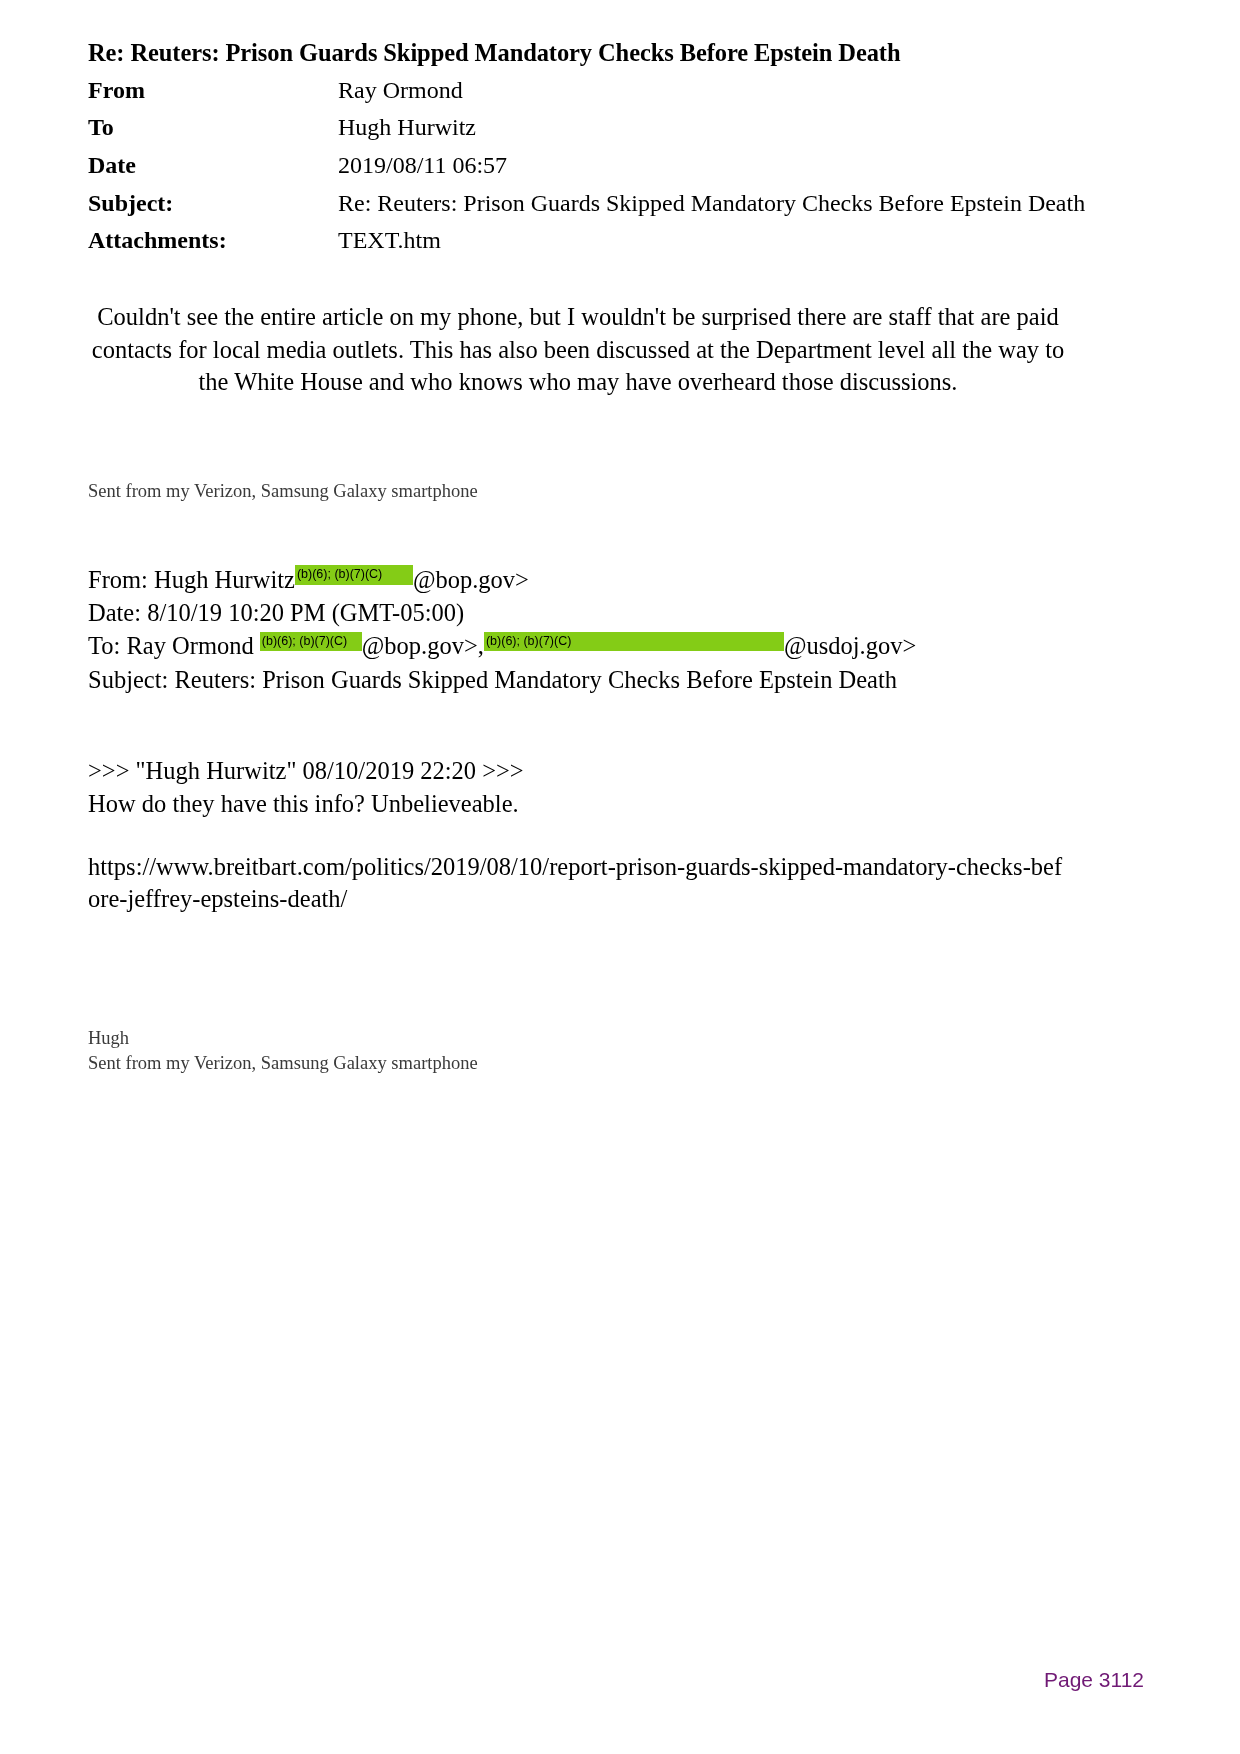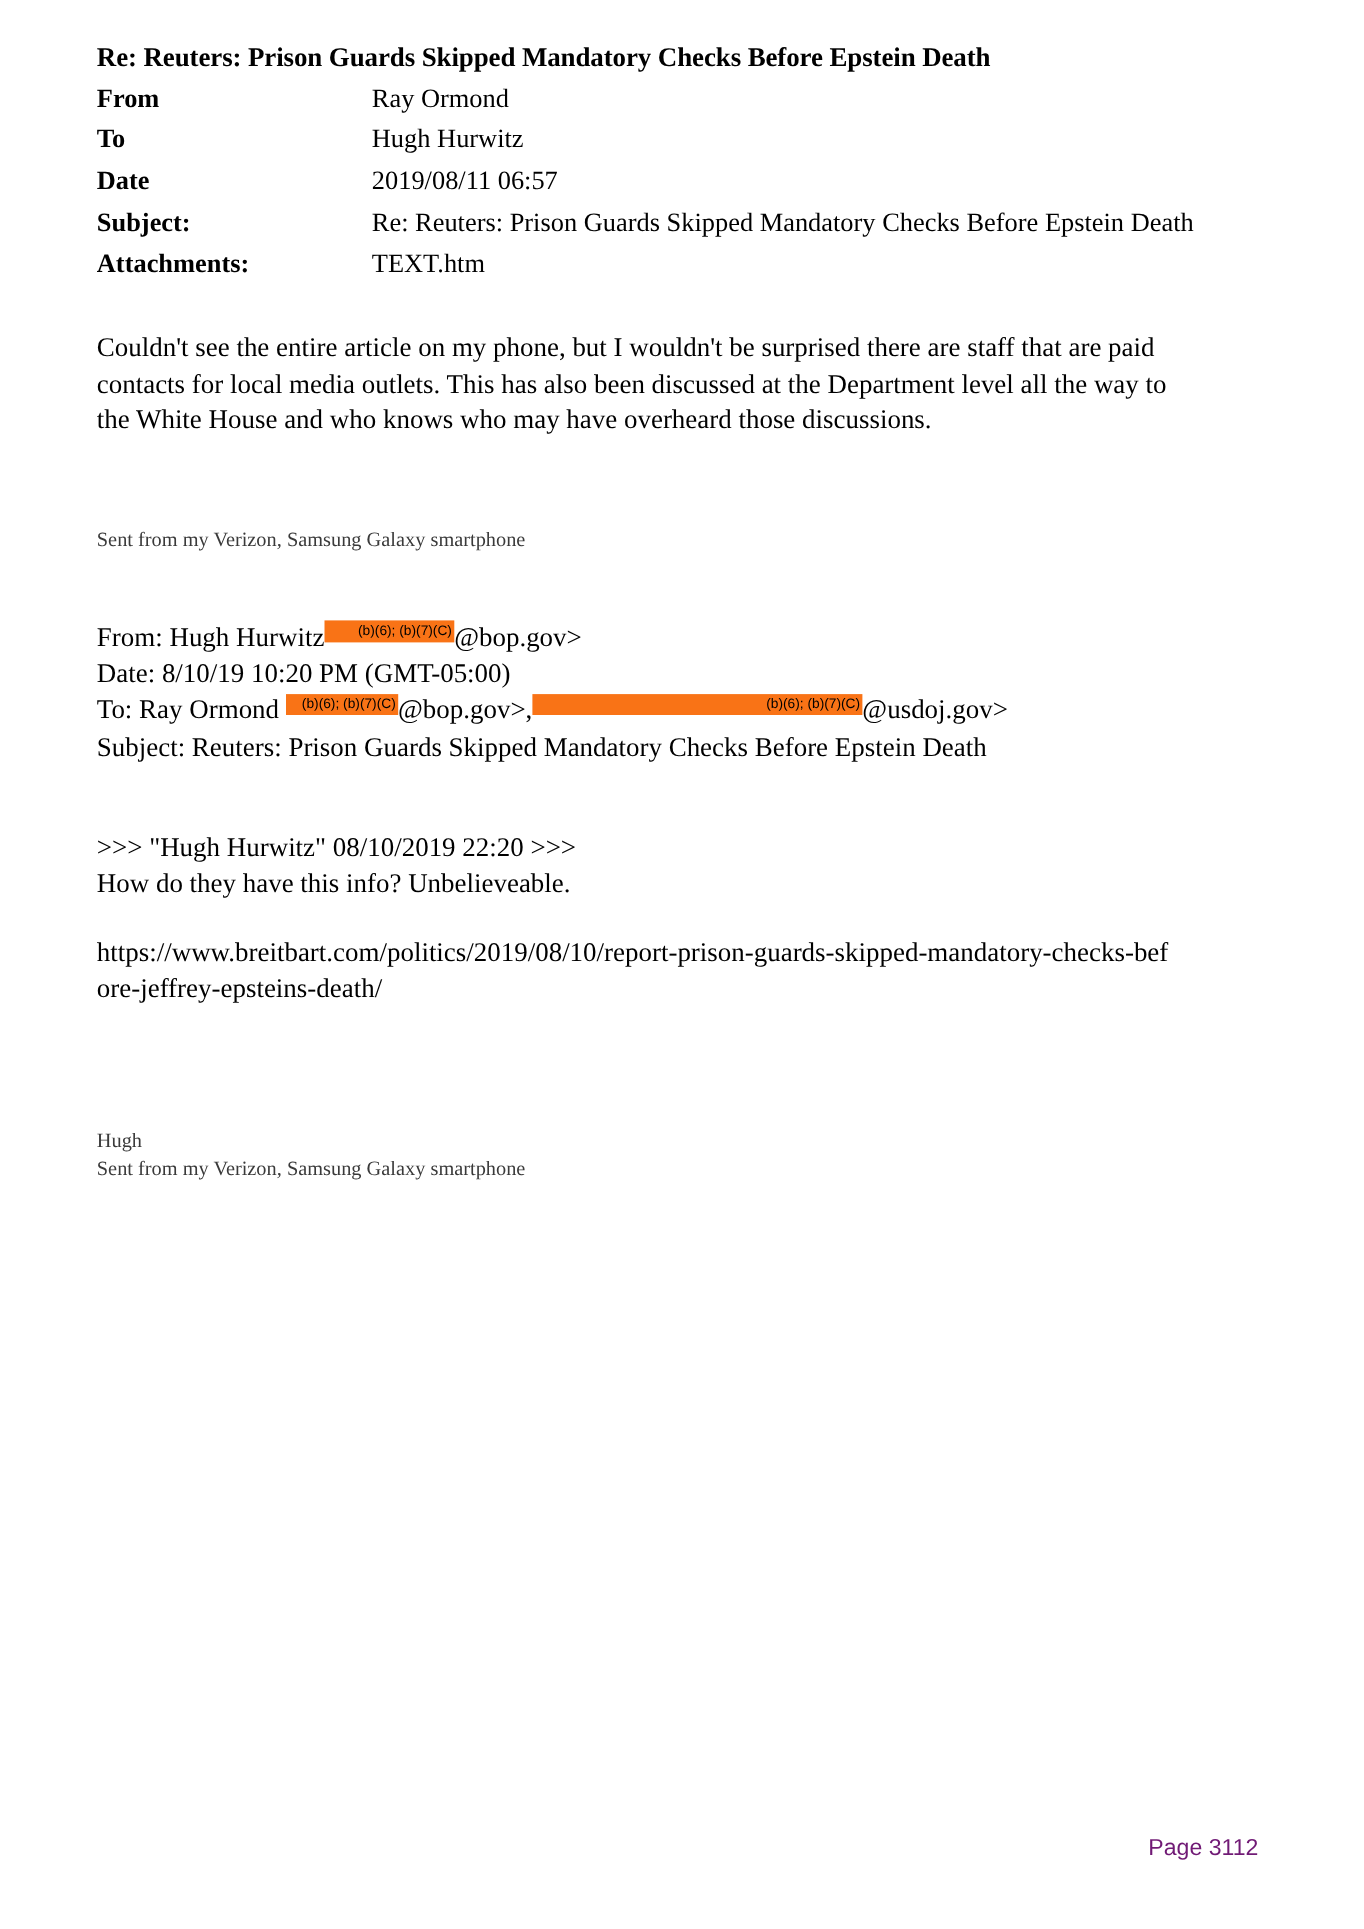--- a/index.html
+++ b/index.html
@@ -47,20 +47,21 @@
     padding-right: 10px;
   }
   td.hdr-value {
     font-weight: normal;
   }
   .body-text {
     font-size: 24.5px;
     line-height: 1.33;
     margin-top: 40px;
     max-width: 980px;
+    text-align: center;
   }
   .sig-small {
     font-size: 18.5px;
     line-height: 1.3;
     color: #3a3a3a;
     margin-top: 80px;
   }
   .orig-block {
     font-size: 24.5px;
     line-height: 1.36;
@@ -82,31 +83,30 @@
     word-break: break-all;
   }
   .footer-sig {
     font-size: 18.5px;
     line-height: 1.35;
     color: #3a3a3a;
     margin-top: 110px;
   }
   .redaction {
     display: inline-block;
-    background: #f97316;
+    background: #84cc16;
     color: #000000;
     font-family: "Liberation Sans", sans-serif;
     font-size: 12.5px;
     line-height: 1;
     vertical-align: 3px;
     padding: 3px 2px 4px 2px;
     box-sizing: border-box;
     overflow: hidden;
     white-space: nowrap;
-    text-align: right;
   }
   .redaction.r1 { width: 118px; }
   .redaction.r2 { width: 102px; }
   .redaction.r3 { width: 300px; }
   .page-number {
     position: absolute;
     right: 96px;
     bottom: 62px;
     font-family: "Liberation Sans", sans-serif;
     font-size: 21px;

